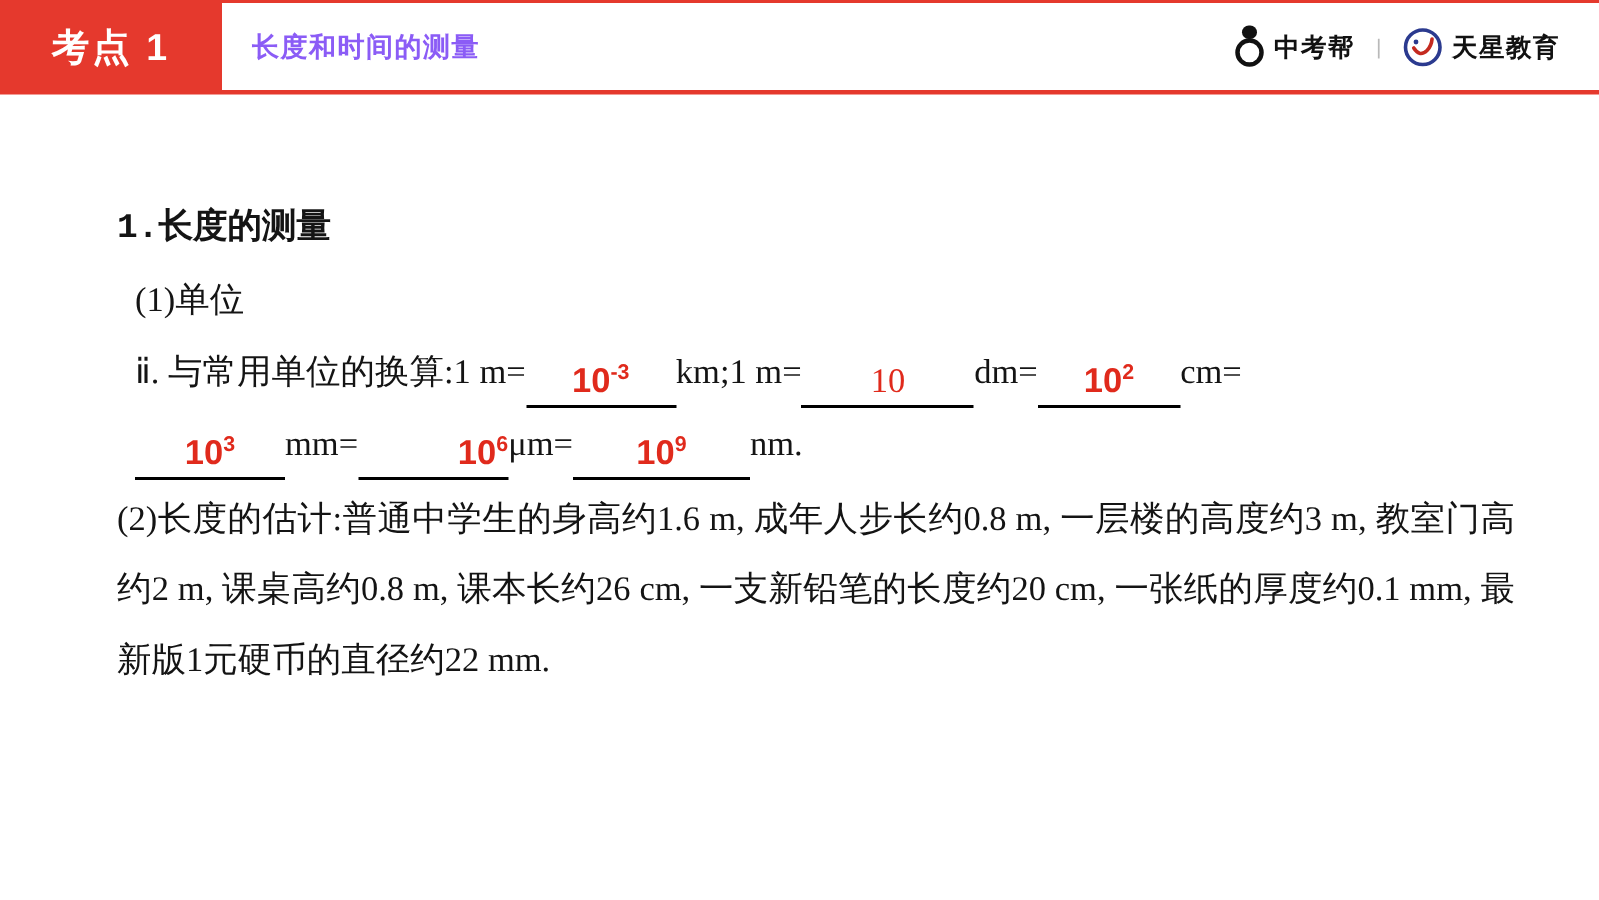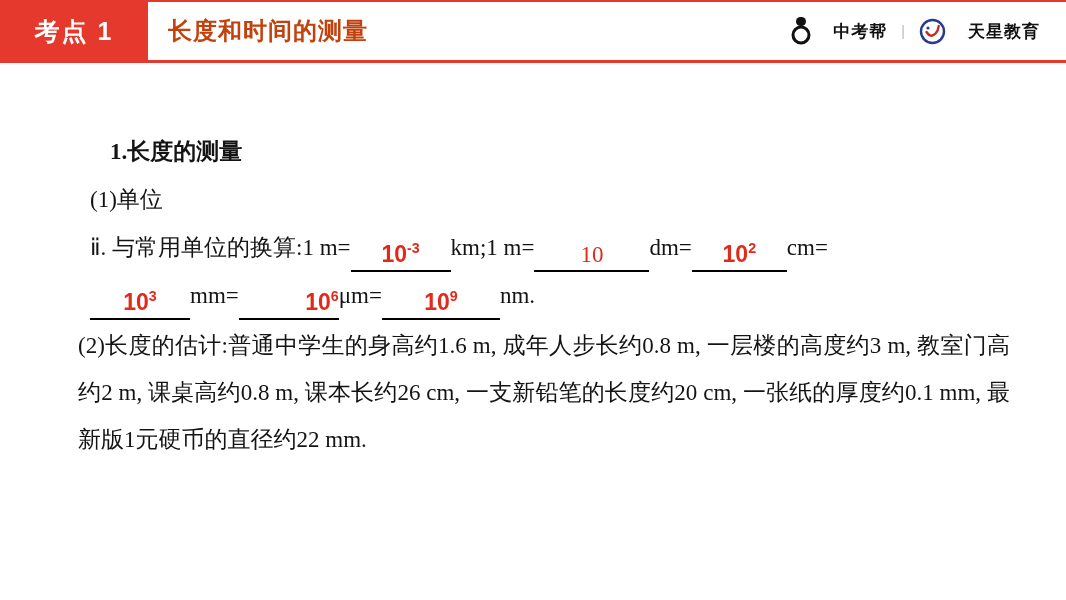--- a/index.html
+++ b/index.html
@@ -16,40 +16,40 @@
   .header-bottomline { position:absolute; top:60px; left:0; width:1066px; height:3px; background:#e5392d; }
   .badge {
     position:absolute; left:0; top:0; width:148px; height:62px;
     background:#e5392d; color:#ffffff;
     font-family:"Liberation Sans", sans-serif; font-weight:bold; font-size:25px;
     display:flex; align-items:center; justify-content:center;
     letter-spacing:2px;
   }
   .slide-title {
     position:absolute; left:168px; top:0; height:68px; line-height:62px;
-    color:#c2410c; font-family:"Liberation Sans", sans-serif;
-    font-weight:bold; font-size:24px; letter-spacing:1px;
+    color:#8b5cf6; font-family:"Liberation Sans", sans-serif;
+    font-weight:bold; font-size:18px; letter-spacing:1px;
   }
   .brandbar {
     position:absolute; right:26px; top:0; height:62px;
     display:flex; align-items:center;
     font-family:"Liberation Sans", sans-serif;
   }
-  .brand-label { font-weight:bold; font-size:17px; color:#111; margin-left:22px; letter-spacing:1px; }
+  .brand-label { font-weight:bold; font-size:17px; color:#111; margin-left:6px; letter-spacing:1px; }
   .brand-divider { color:#b9b9b9; font-size:14px; margin:0 14px; }
   .icon { display:inline-flex; align-items:center; }
 
   
   .main {
     position:absolute; left:78px; top:128px; width:932px;
     font-size:23px; color:#141414;
   }
   .h-line {
-    font-family:Liberation Serif, serif; font-weight:bold;
-    height:48px; line-height:48px; font-size:23px;margin-left:32px;
+    font-family:Liberation Mono, monospace; font-weight:bold;
+    height:48px; line-height:48px; font-size:23px;
   }
   .t-line { height:48px; line-height:48px;margin-left:12px; }
   .para { line-height:47px; text-align:justify; margin-top:2px; }
 
   .blank {
     display:inline-block; border-bottom:2px solid #000;
     text-align:center; vertical-align:bottom; height:44px; line-height:44px;
   }
   .ans { color:#e02a1c; }
   .ans-bold-sans { font-family:"Liberation Sans", sans-serif; font-weight:bold; }

